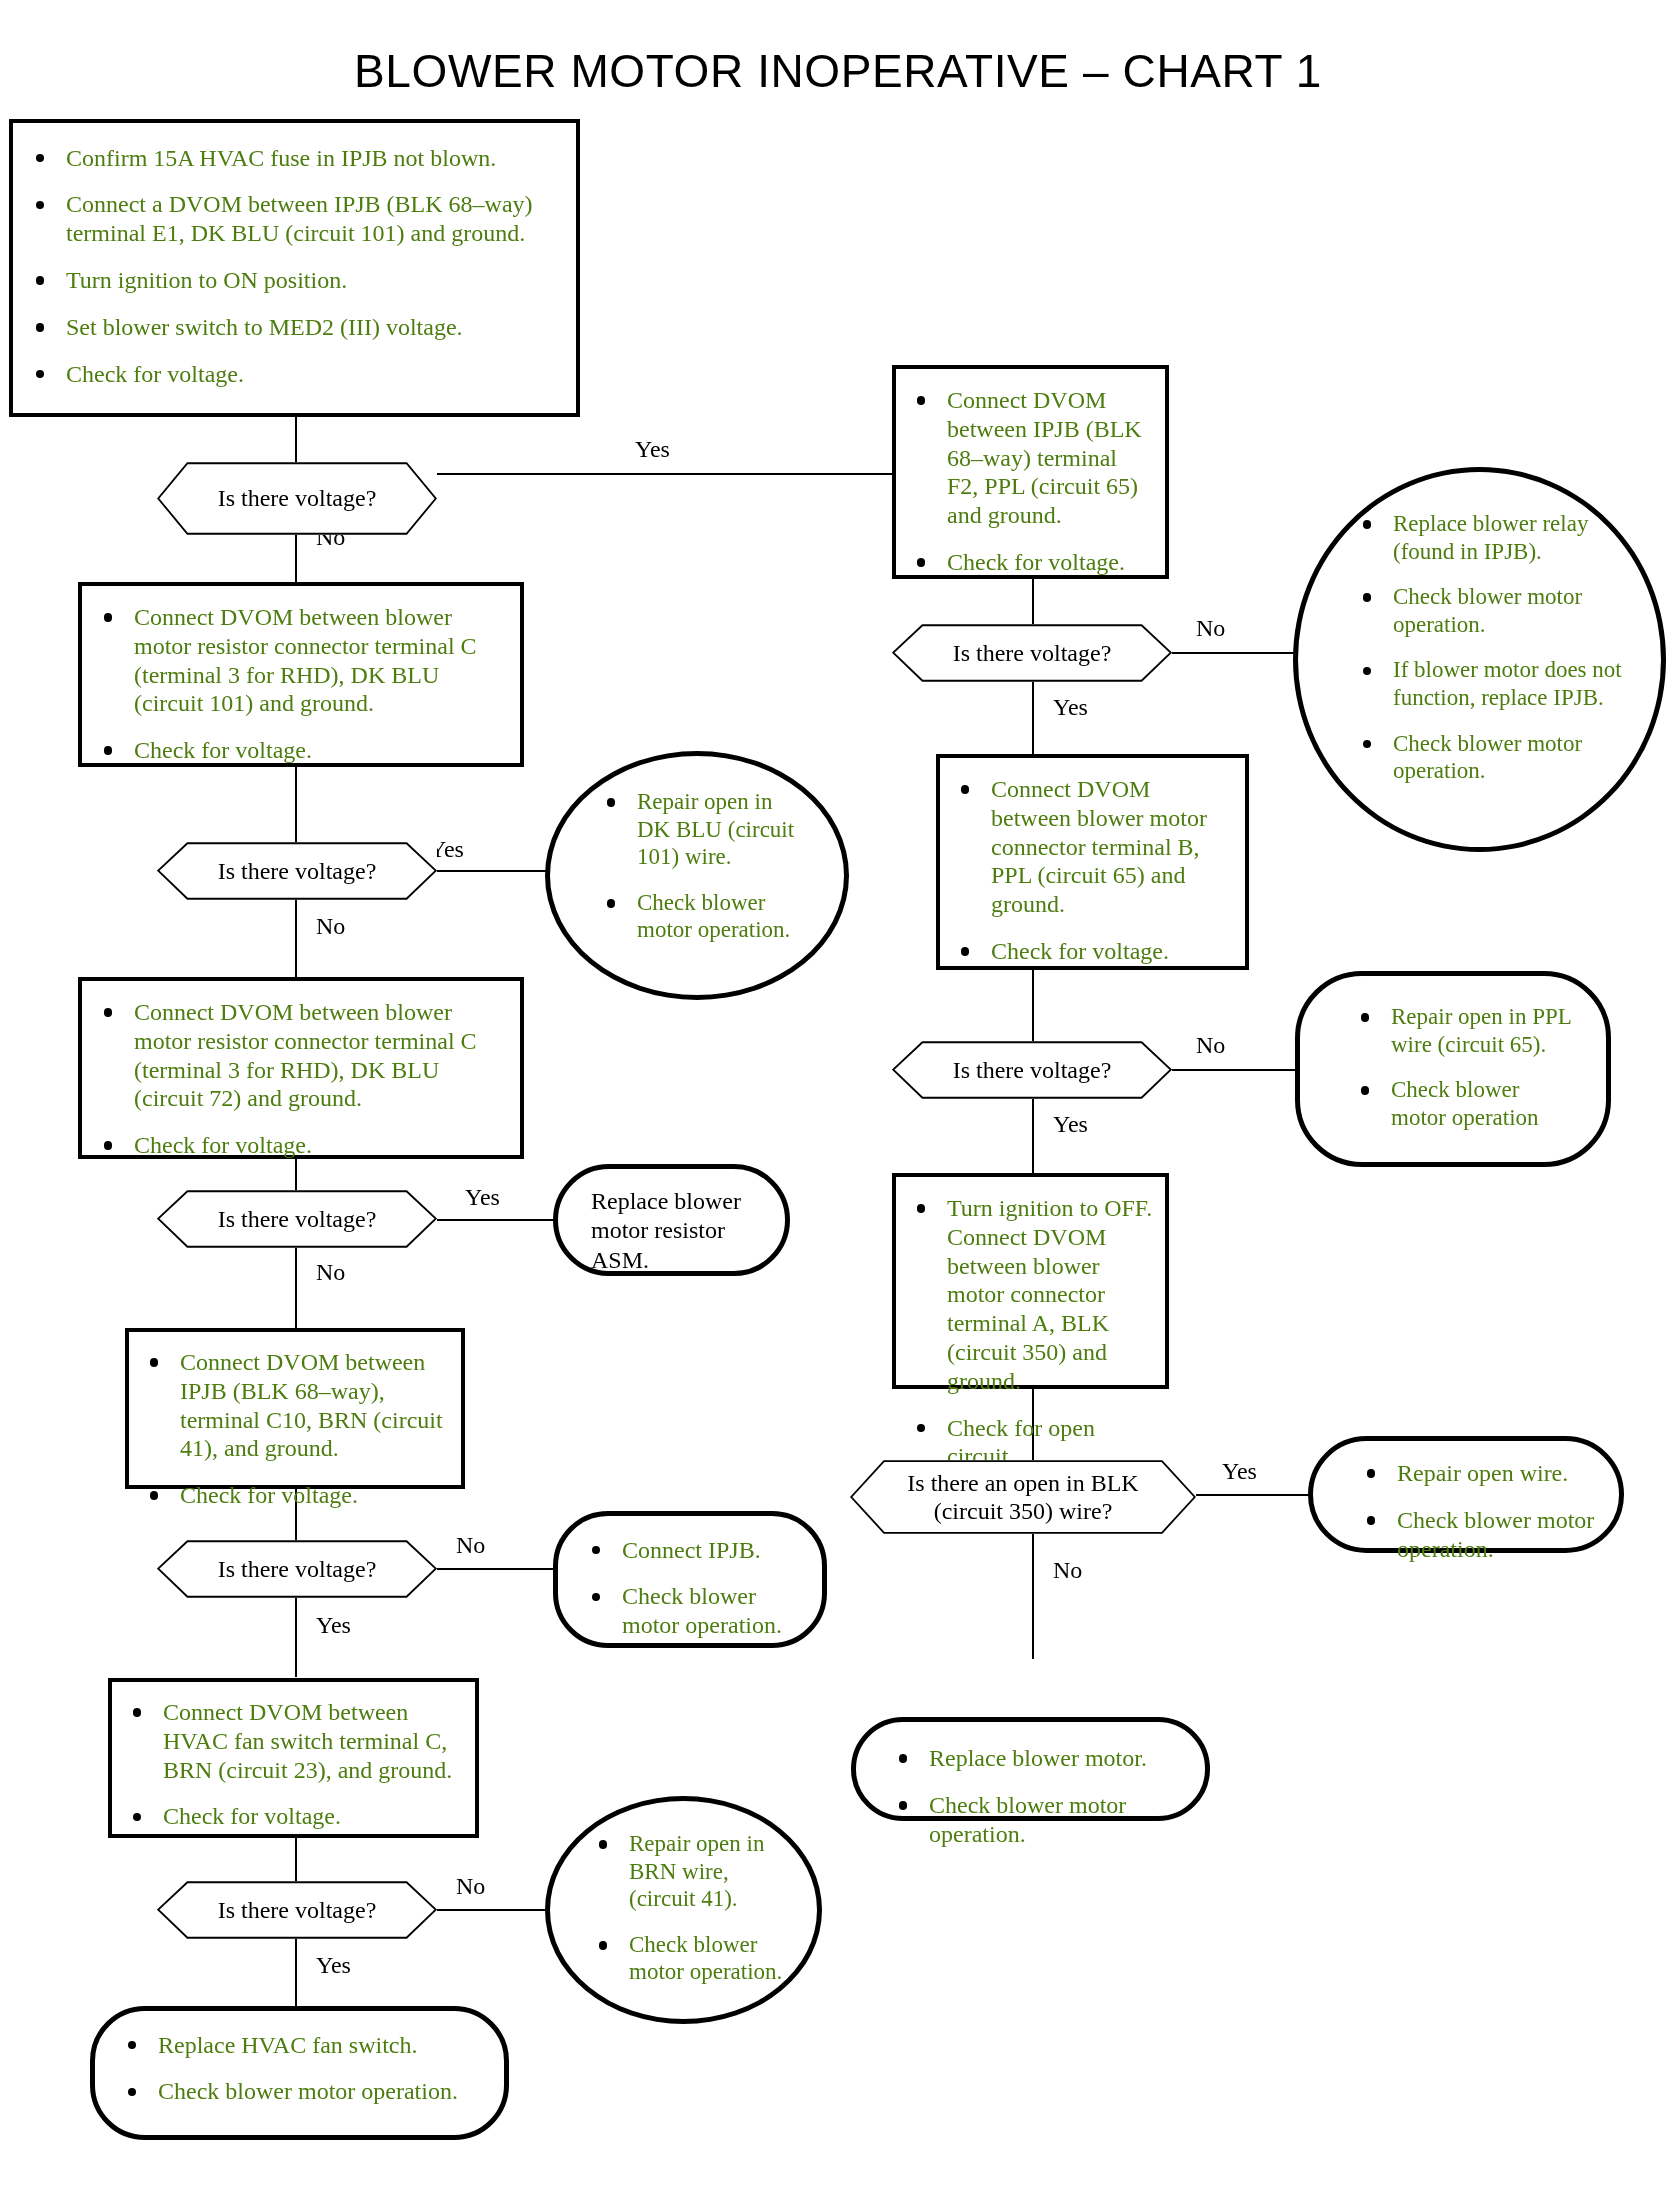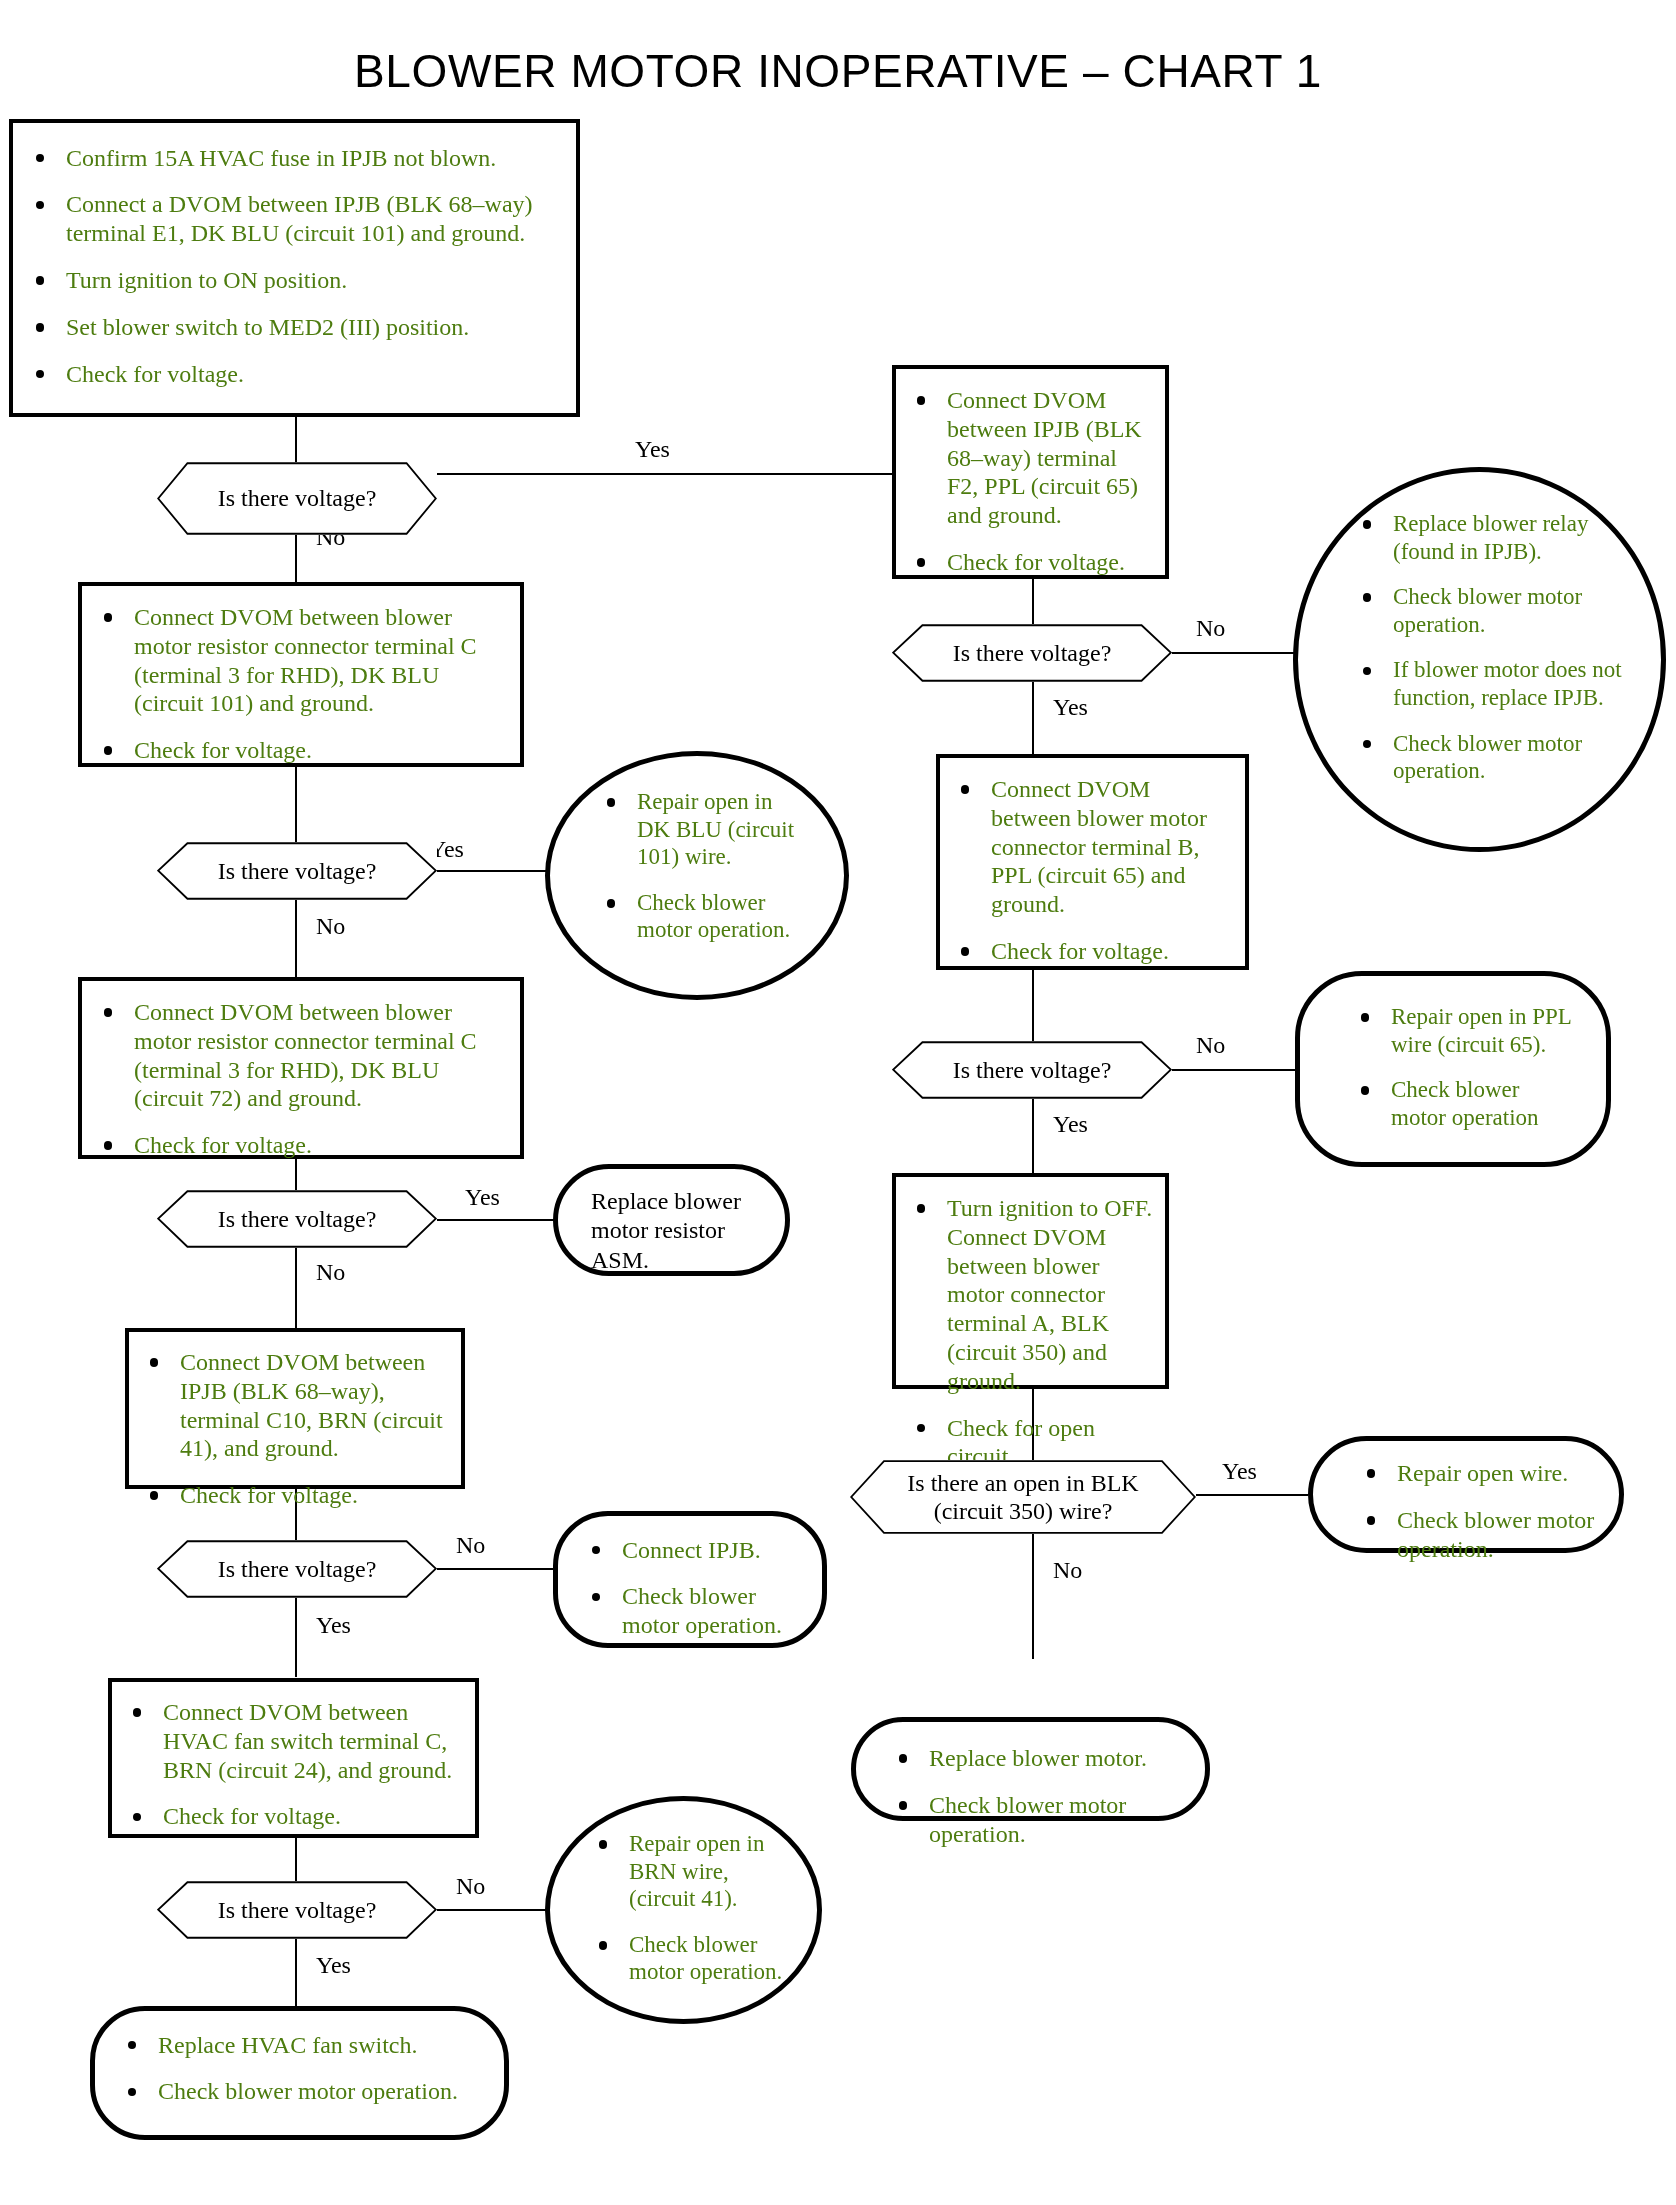--- a/index.html
+++ b/index.html
@@ -157,21 +157,21 @@
   <div class="elabel" style="left:1196px;top:1032px;">No</div>
   <div class="elabel" style="left:1053px;top:1111px;">Yes</div>
   <div class="elabel" style="left:1222px;top:1458px;">Yes</div>
   <div class="elabel" style="left:1053px;top:1557px;">No</div>
 
   <div class="pbox" style="left:9px;top:119px;width:571px;height:298px;">
     <ul class="bl" style="margin:20.7px 17px 0 18px;">
       <li>Confirm 15A HVAC fuse in IPJB not blown.</li>
       <li>Connect a DVOM between IPJB (BLK 68–way) terminal E1, DK BLU (circuit 101) and ground.</li>
       <li>Turn ignition to ON position.</li>
-      <li>Set blower switch to MED2 (III) position.</li>
+      <li>Set blower switch to MED2 (III) voltage.</li>
       <li>Check for voltage.</li>
     </ul>
   </div>
 
   <div class="decision" style="left:157px;top:462px;width:280px;height:73px;">
     <svg viewBox="0 0 460 120" preserveAspectRatio="none">
       <polygon points="50,2 410,2 458,60 410,118 50,118 2,60" fill="#fff" stroke="#000" stroke-width="3"></polygon>
     </svg>
     <div class="dtext">Is there voltage?</div>
   </div>
@@ -231,21 +231,21 @@
 
   <div class="term round" style="left:553px;top:1511px;width:274px;height:137px;">
     <ul class="bl" style="margin:19.5px 20.7px 0 29px;">
       <li>Connect IPJB.</li>
       <li>Check blower motor operation.</li>
     </ul>
   </div>
 
   <div class="pbox" style="left:108px;top:1678px;width:371px;height:160px;">
     <ul class="bl" style="margin:16px 12px 0 16px;">
-      <li>Connect DVOM between HVAC fan switch terminal C, BRN (circuit 24), and ground.</li>
+      <li>Connect DVOM between HVAC fan switch terminal C, BRN (circuit 23), and ground.</li>
       <li>Check for voltage.</li>
     </ul>
   </div>
 
   <div class="decision" style="left:157px;top:1881px;width:280px;height:58px;">
     <svg viewBox="0 0 460 95" preserveAspectRatio="none">
       <polygon points="50,2 410,2 458,47 410,93 50,93 2,47" fill="#fff" stroke="#000" stroke-width="3"></polygon>
     </svg>
     <div class="dtext">Is there voltage?</div>
   </div>

